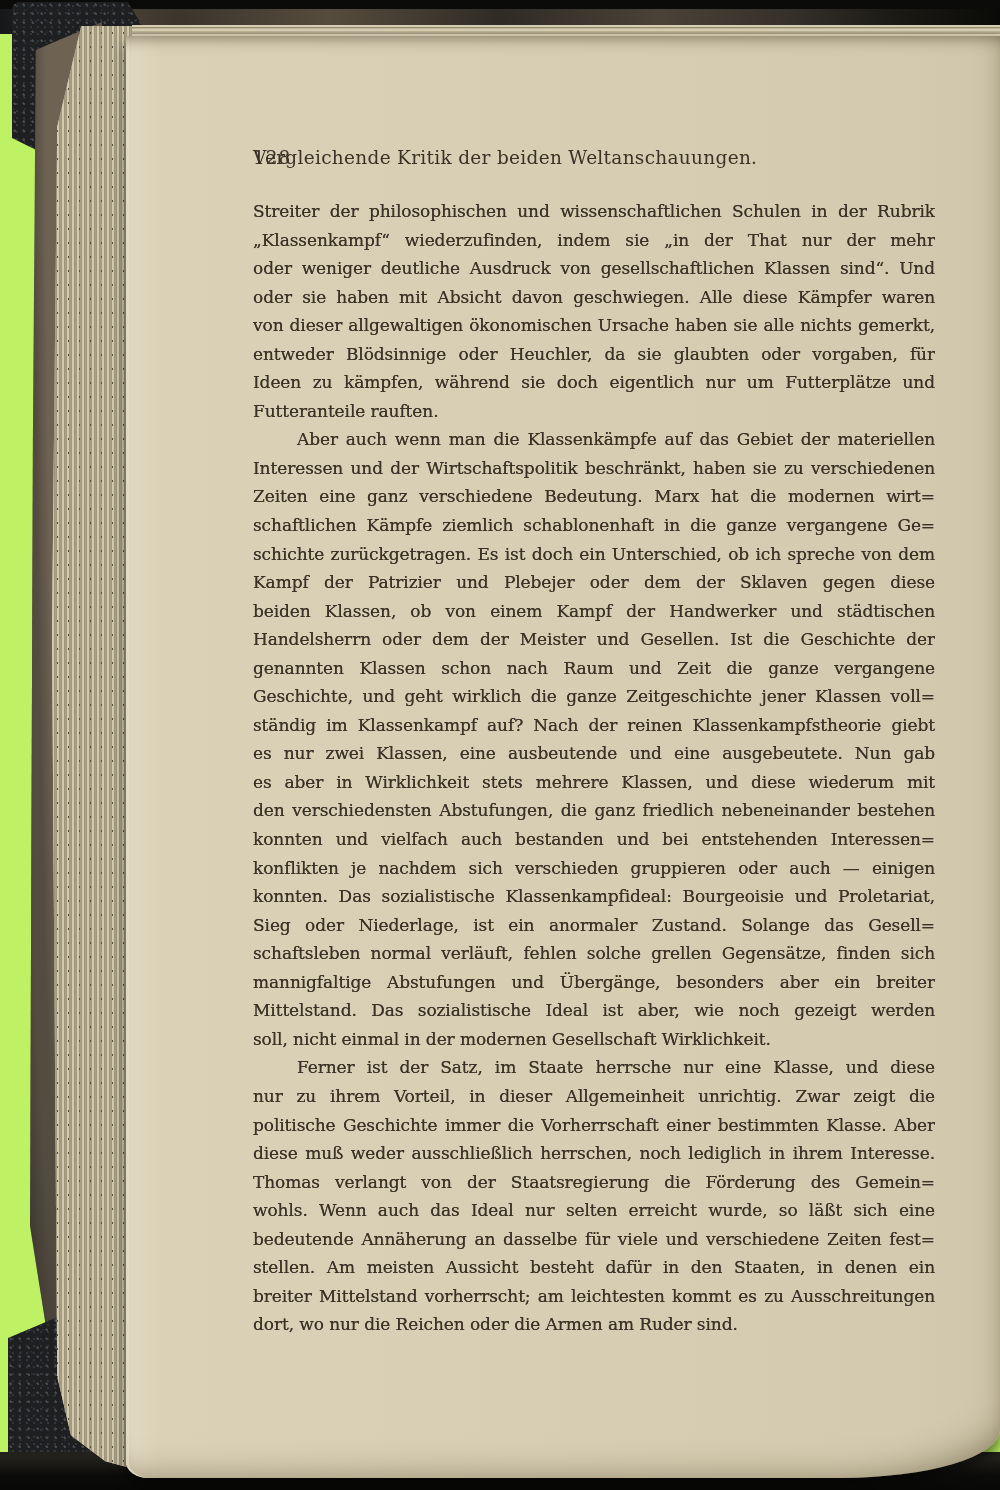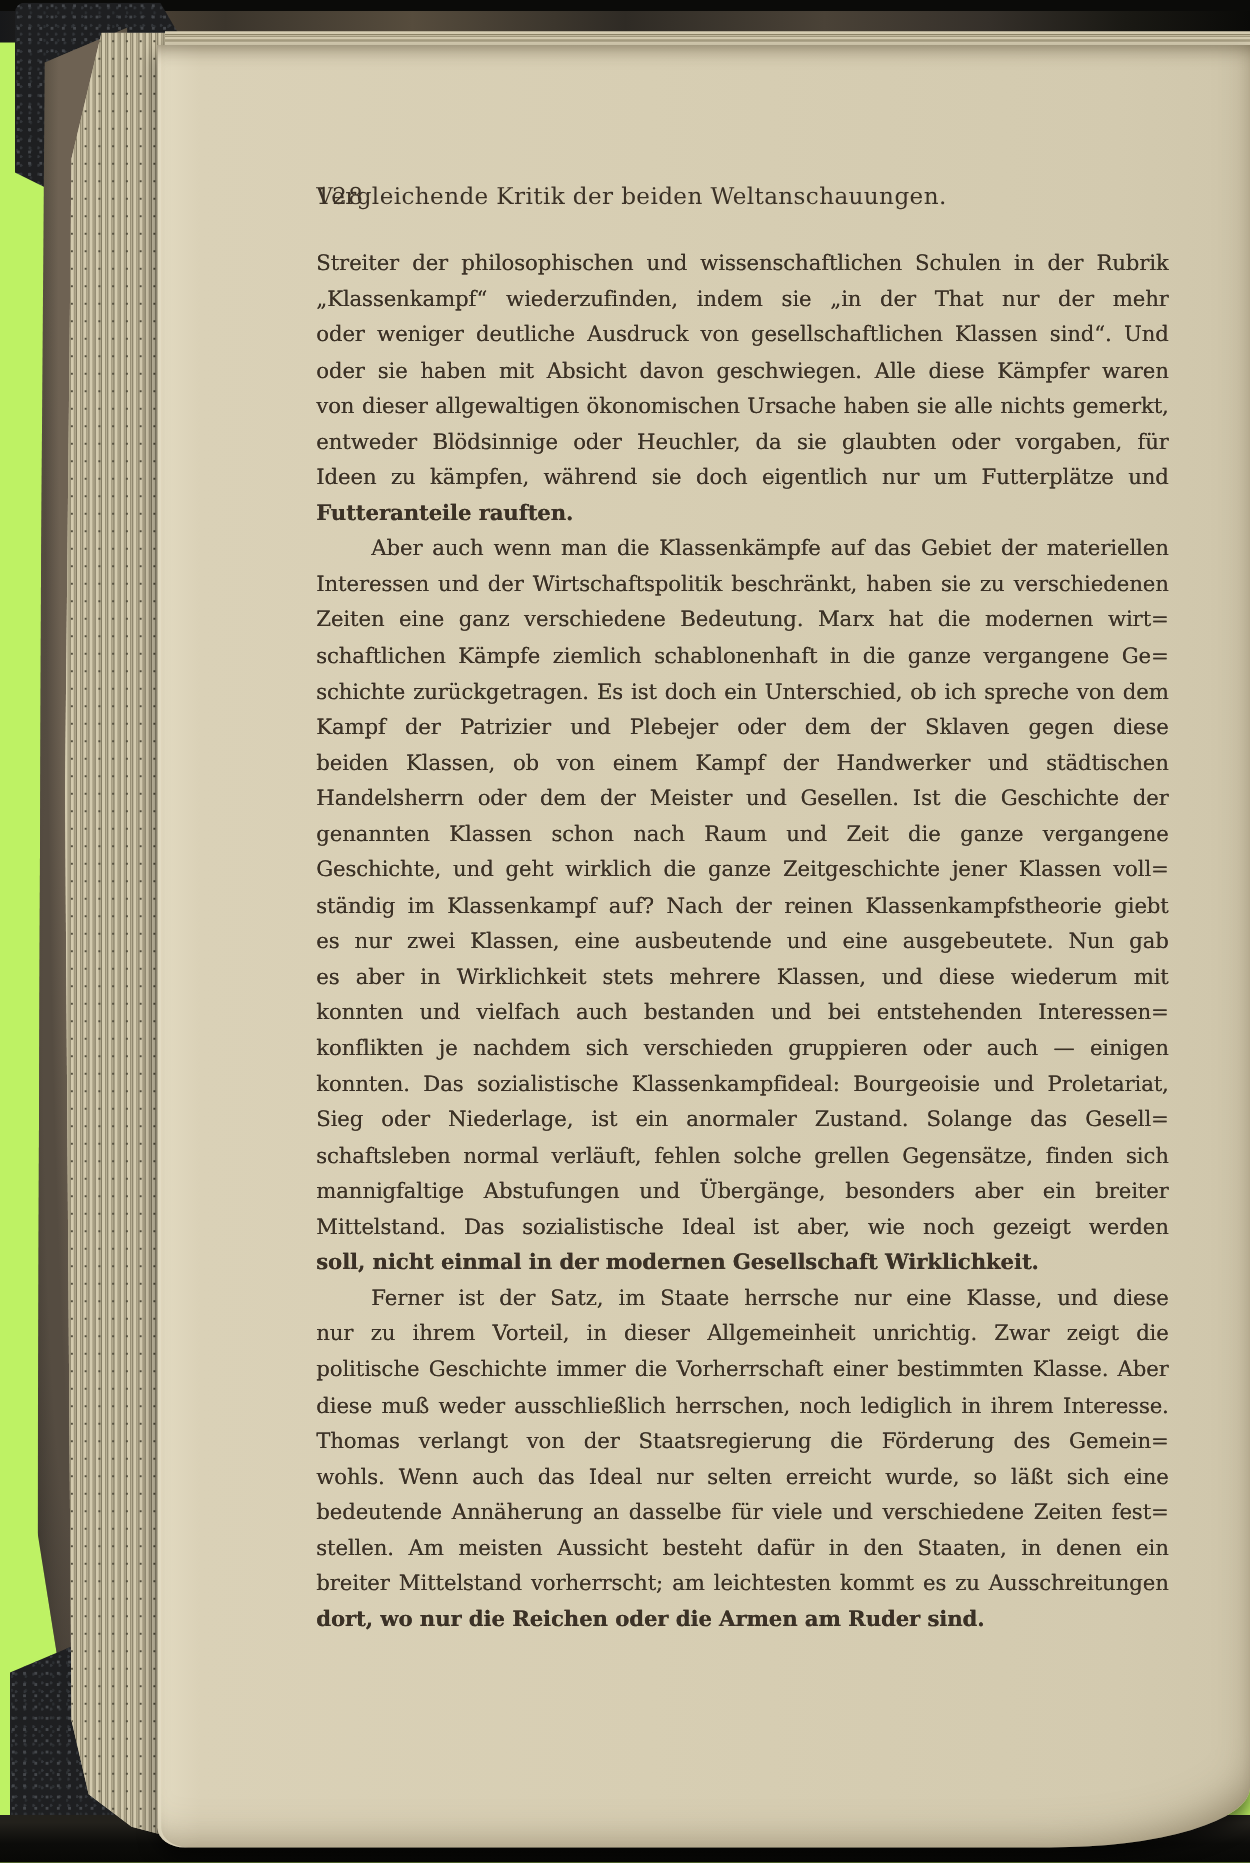--- a/index.html
+++ b/index.html
@@ -88,21 +88,21 @@
   .text-block{margin-top:27px;}
   .line{
     height:28.55px;line-height:28.55px;font-size:17px;
     letter-spacing:-.1px;
     text-align:justify;text-align-last:justify;
     overflow:hidden;white-space:nowrap;
     text-shadow:0 0 .35px rgba(59,49,38,.85);
   }
   .line.j{white-space:normal;}
   .line.indent{padding-left:44px;}
-  .line.last{text-align-last:left;font-weight:bold;}
+  .line.last{text-align-last:left;}
 </style>
 </head>
 <body>
 
 <div class="scene">
   <div class="top-band"></div>
   <div class="leather leather-tl"></div>
   <div class="endpaper"></div>
   <div class="leather leather-bl"></div>
   <div class="bottom-band"></div>
@@ -133,20 +133,21 @@
             <div class="line j">schaftlichen Kämpfe ziemlich schablonenhaft in die ganze vergangene Ge=</div>
             <div class="line j">schichte zurückgetragen. Es ist doch ein Unterschied, ob ich spreche von dem</div>
             <div class="line j">Kampf der Patrizier und Plebejer oder dem der Sklaven gegen diese</div>
             <div class="line j">beiden Klassen, ob von einem Kampf der Handwerker und städtischen</div>
             <div class="line j">Handelsherrn oder dem der Meister und Gesellen. Ist die Geschichte der</div>
             <div class="line j">genannten Klassen schon nach Raum und Zeit die ganze vergangene</div>
             <div class="line j">Geschichte, und geht wirklich die ganze Zeitgeschichte jener Klassen voll=</div>
             <div class="line j">ständig im Klassenkampf auf? Nach der reinen Klassenkampfstheorie giebt</div>
             <div class="line j">es nur zwei Klassen, eine ausbeutende und eine ausgebeutete. Nun gab</div>
             <div class="line j">es aber in Wirklichkeit stets mehrere Klassen, und diese wiederum mit</div>
+            <div class="line j">den verschiedensten Abstufungen, die ganz friedlich nebeneinander bestehen</div>
             <div class="line j">konnten und vielfach auch bestanden und bei entstehenden Interessen=</div>
             <div class="line j">konflikten je nachdem sich verschieden gruppieren oder auch — einigen</div>
             <div class="line j">konnten. Das sozialistische Klassenkampfideal: Bourgeoisie und Proletariat,</div>
             <div class="line j">Sieg oder Niederlage, ist ein anormaler Zustand. Solange das Gesell=</div>
             <div class="line j">schaftsleben normal verläuft, fehlen solche grellen Gegensätze, finden sich</div>
             <div class="line j">mannigfaltige Abstufungen und Übergänge, besonders aber ein breiter</div>
             <div class="line j">Mittelstand. Das sozialistische Ideal ist aber, wie noch gezeigt werden</div>
             <div class="line j last">soll, nicht einmal in der modernen Gesellschaft Wirklichkeit.</div>
           </div>
           <div>

